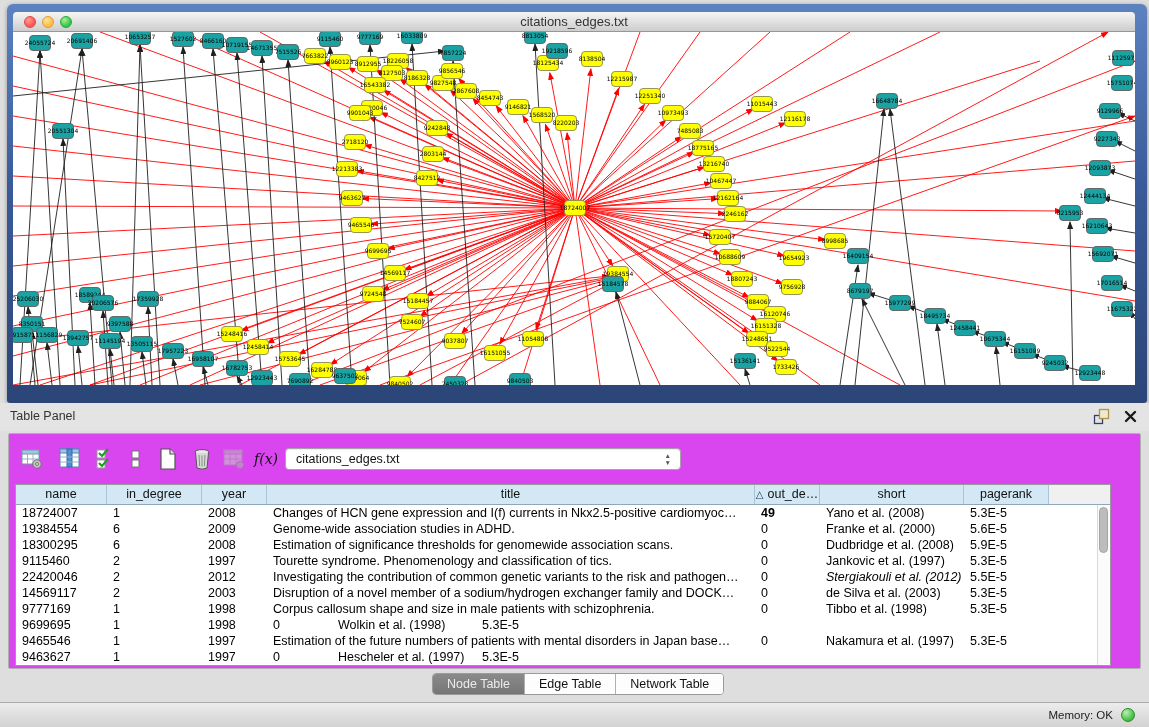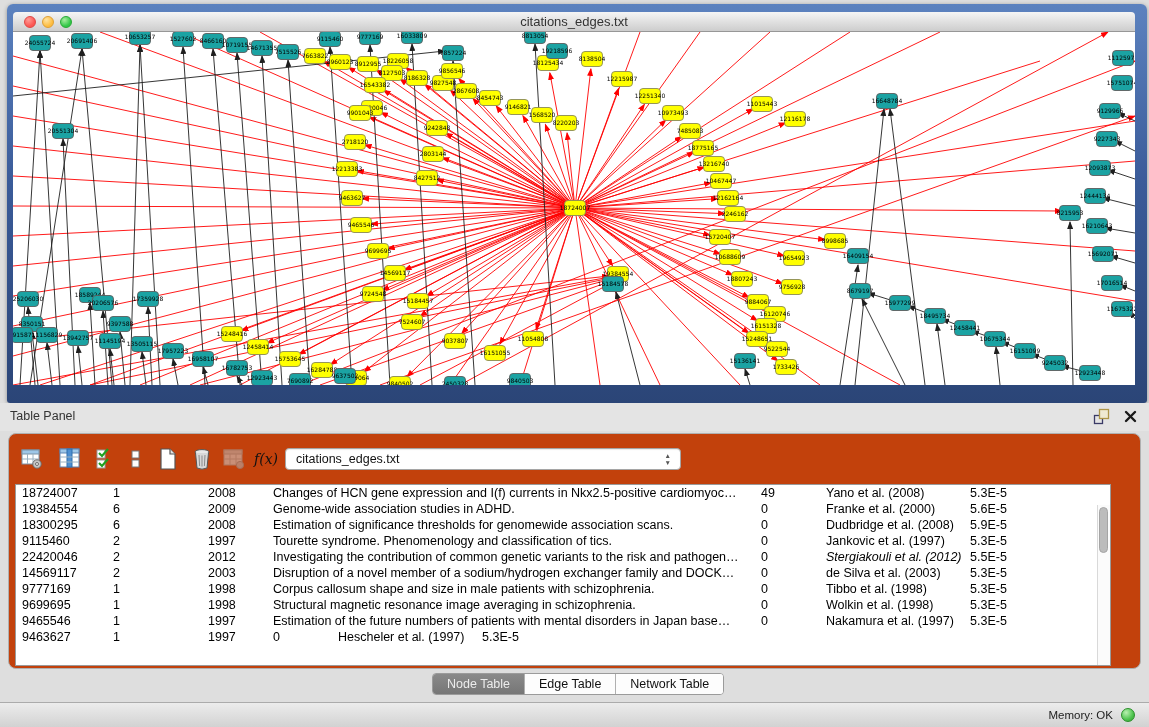--- a/index.html
+++ b/index.html
@@ -20,21 +20,21 @@
   .net-title { position:absolute; left:0; right:0; top:2px; text-align:center; font-size:13px; color:#333; }
   .net-canvas { position:absolute; left:6px; top:28px; right:12px; bottom:18px; background:#fff; overflow:hidden; }
   .net-canvas svg { display:block; width:100%; height:100%; }
 
   
   .tp-header { position:absolute; left:0; top:403px; width:1149px; height:28px; background:#e4e4e4; }
   .tp-title { position:absolute; left:10px; top:6px; font-size:12.5px; color:#333; }
   .tp-controls { position:absolute; right:12px; top:5px; display:flex; gap:14px; align-items:center; }
 
   .panel-box { position:absolute; left:8px; top:433px; width:1133px; height:236px;
-    background:#c2410c; border:1px solid #b0b0b0; border-radius:8px; }
+    background:#d946ef; border:1px solid #b0b0b0; border-radius:2px; }
 
   .tb-btn { position:absolute; top:12px; width:26px; height:26px; display:flex; align-items:center; justify-content:center; }
   .fx-label { font-family:"DejaVu Serif","Liberation Serif",serif; font-style:italic; font-size:14px; color:#111; }
 
   .combo { position:absolute; left:276px; top:14px; width:396px; height:22px; background:#fff;
     border:1px solid #a5a5a5; border-radius:4px; box-shadow:inset 0 1px 1px rgba(0,0,0,.08); }
   .combo-value { position:absolute; left:10px; top:3px; font-size:12.5px; color:#111; }
   .combo-stepper { position:absolute; right:9px; top:3px; display:flex; flex-direction:column; line-height:7px; font-size:6.5px; color:#555; }
 
   .dtable { position:absolute; left:6px; top:50px; width:1096px; height:182px; background:#fff;
@@ -815,27 +815,37 @@
 
   <div class="combo">
     <span class="combo-value">citations_edges.txt</span>
     <span class="combo-stepper">
         <span>▲</span>
         <span>▼</span>
       </span>
   </div>
 
   <div class="dtable">
+    <div class="thead" id="thead">
+        <div class="th" style="width: 91px;">name</div>
+        <div class="th" style="width: 95px;">in_degree</div>
+        <div class="th" style="width: 65px;">year</div>
+        <div class="th" style="width: 488px;">title</div>
+        <div class="th" style="width: 65px;"><span class="sort-glyph">△</span>out_de…</div>
+        <div class="th" style="width: 144px;">short</div>
+        <div class="th" style="width: 85px;">pagerank</div>
+        <div class="th filler"></div>
+      </div>
     <div id="tbody">
         <div class="trow">
           <div class="td" style="width: 91px;">18724007</div>
           <div class="td" style="width: 95px;">1</div>
           <div class="td" style="width: 65px;">2008</div>
           <div class="td" style="width: 488px;">Changes of HCN gene expression and I(f) currents in Nkx2.5-positive cardiomyoc…</div>
-          <div class="td" style="width: 65px;">49</div>
+          <div class="td" style="width: 65px; font-weight: bold;">49</div>
           <div class="td" style="width: 144px;">Yano et al. (2008)</div>
           <div class="td" style="width: 85px;">5.3E-5</div>
         </div>
         <div class="trow">
           <div class="td" style="width: 91px;">19384554</div>
           <div class="td" style="width: 95px;">6</div>
           <div class="td" style="width: 65px;">2009</div>
           <div class="td" style="width: 488px;">Genome-wide association studies in ADHD.</div>
           <div class="td" style="width: 65px;">0</div>
           <div class="td" style="width: 144px;">Franke et al. (2000)</div>
@@ -883,21 +893,20 @@
           <div class="td" style="width: 65px;">1998</div>
           <div class="td" style="width: 488px;">Corpus callosum shape and size in male patients with schizophrenia.</div>
           <div class="td" style="width: 65px;">0</div>
           <div class="td" style="width: 144px;">Tibbo et al. (1998)</div>
           <div class="td" style="width: 85px;">5.3E-5</div>
         </div>
         <div class="trow">
           <div class="td" style="width: 91px;">9699695</div>
           <div class="td" style="width: 95px;">1</div>
           <div class="td" style="width: 65px;">1998</div>
-          <div class="td" style="width: 488px;">Structural magnetic resonance image averaging in schizophrenia.</div>
           <div class="td" style="width: 65px;">0</div>
           <div class="td" style="width: 144px;">Wolkin et al. (1998)</div>
           <div class="td" style="width: 85px;">5.3E-5</div>
         </div>
         <div class="trow">
           <div class="td" style="width: 91px;">9465546</div>
           <div class="td" style="width: 95px;">1</div>
           <div class="td" style="width: 65px;">1997</div>
           <div class="td" style="width: 488px;">Estimation of the future numbers of patients with mental disorders in Japan base…</div>
           <div class="td" style="width: 65px;">0</div>

